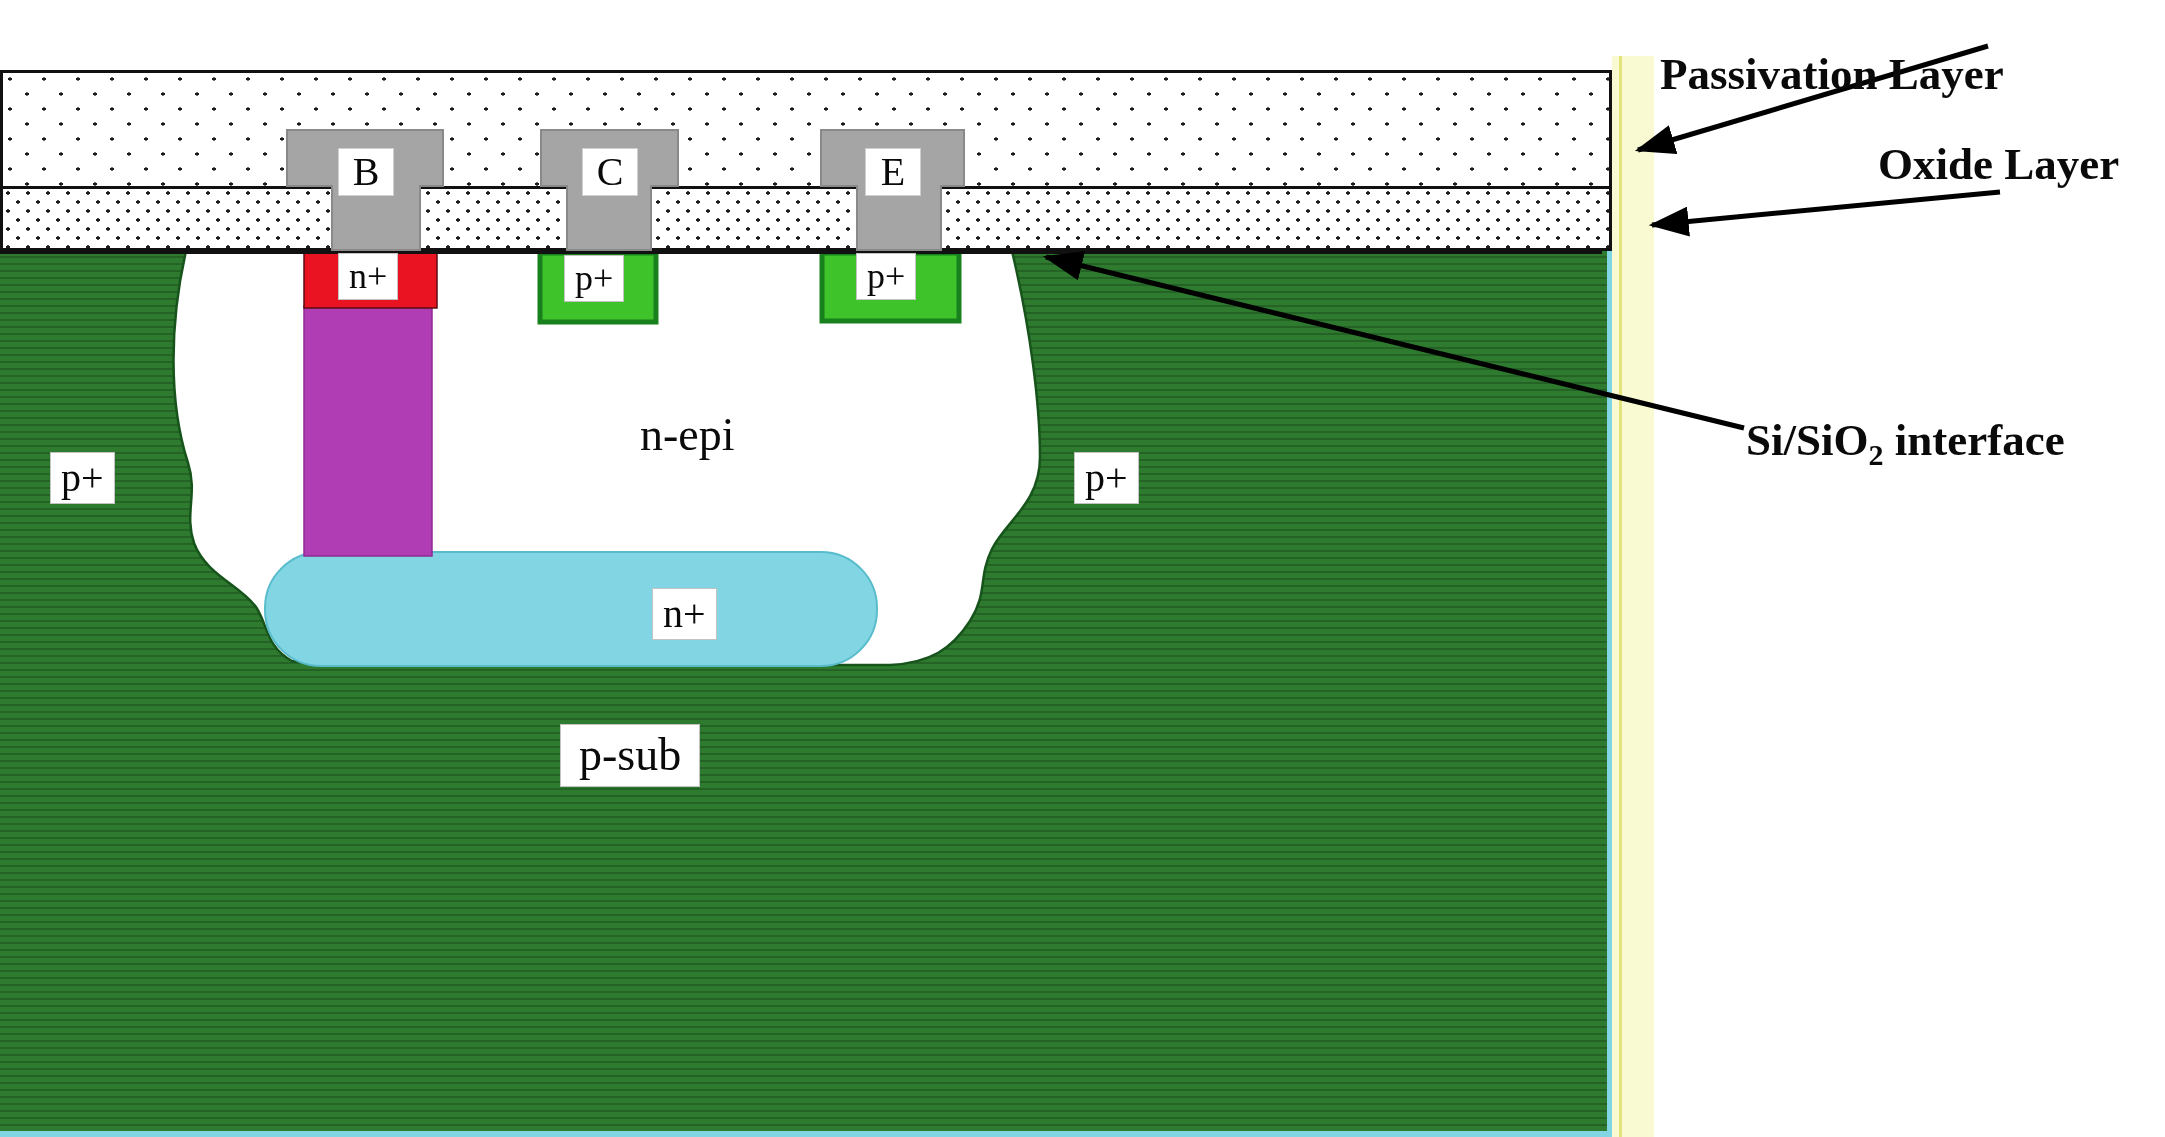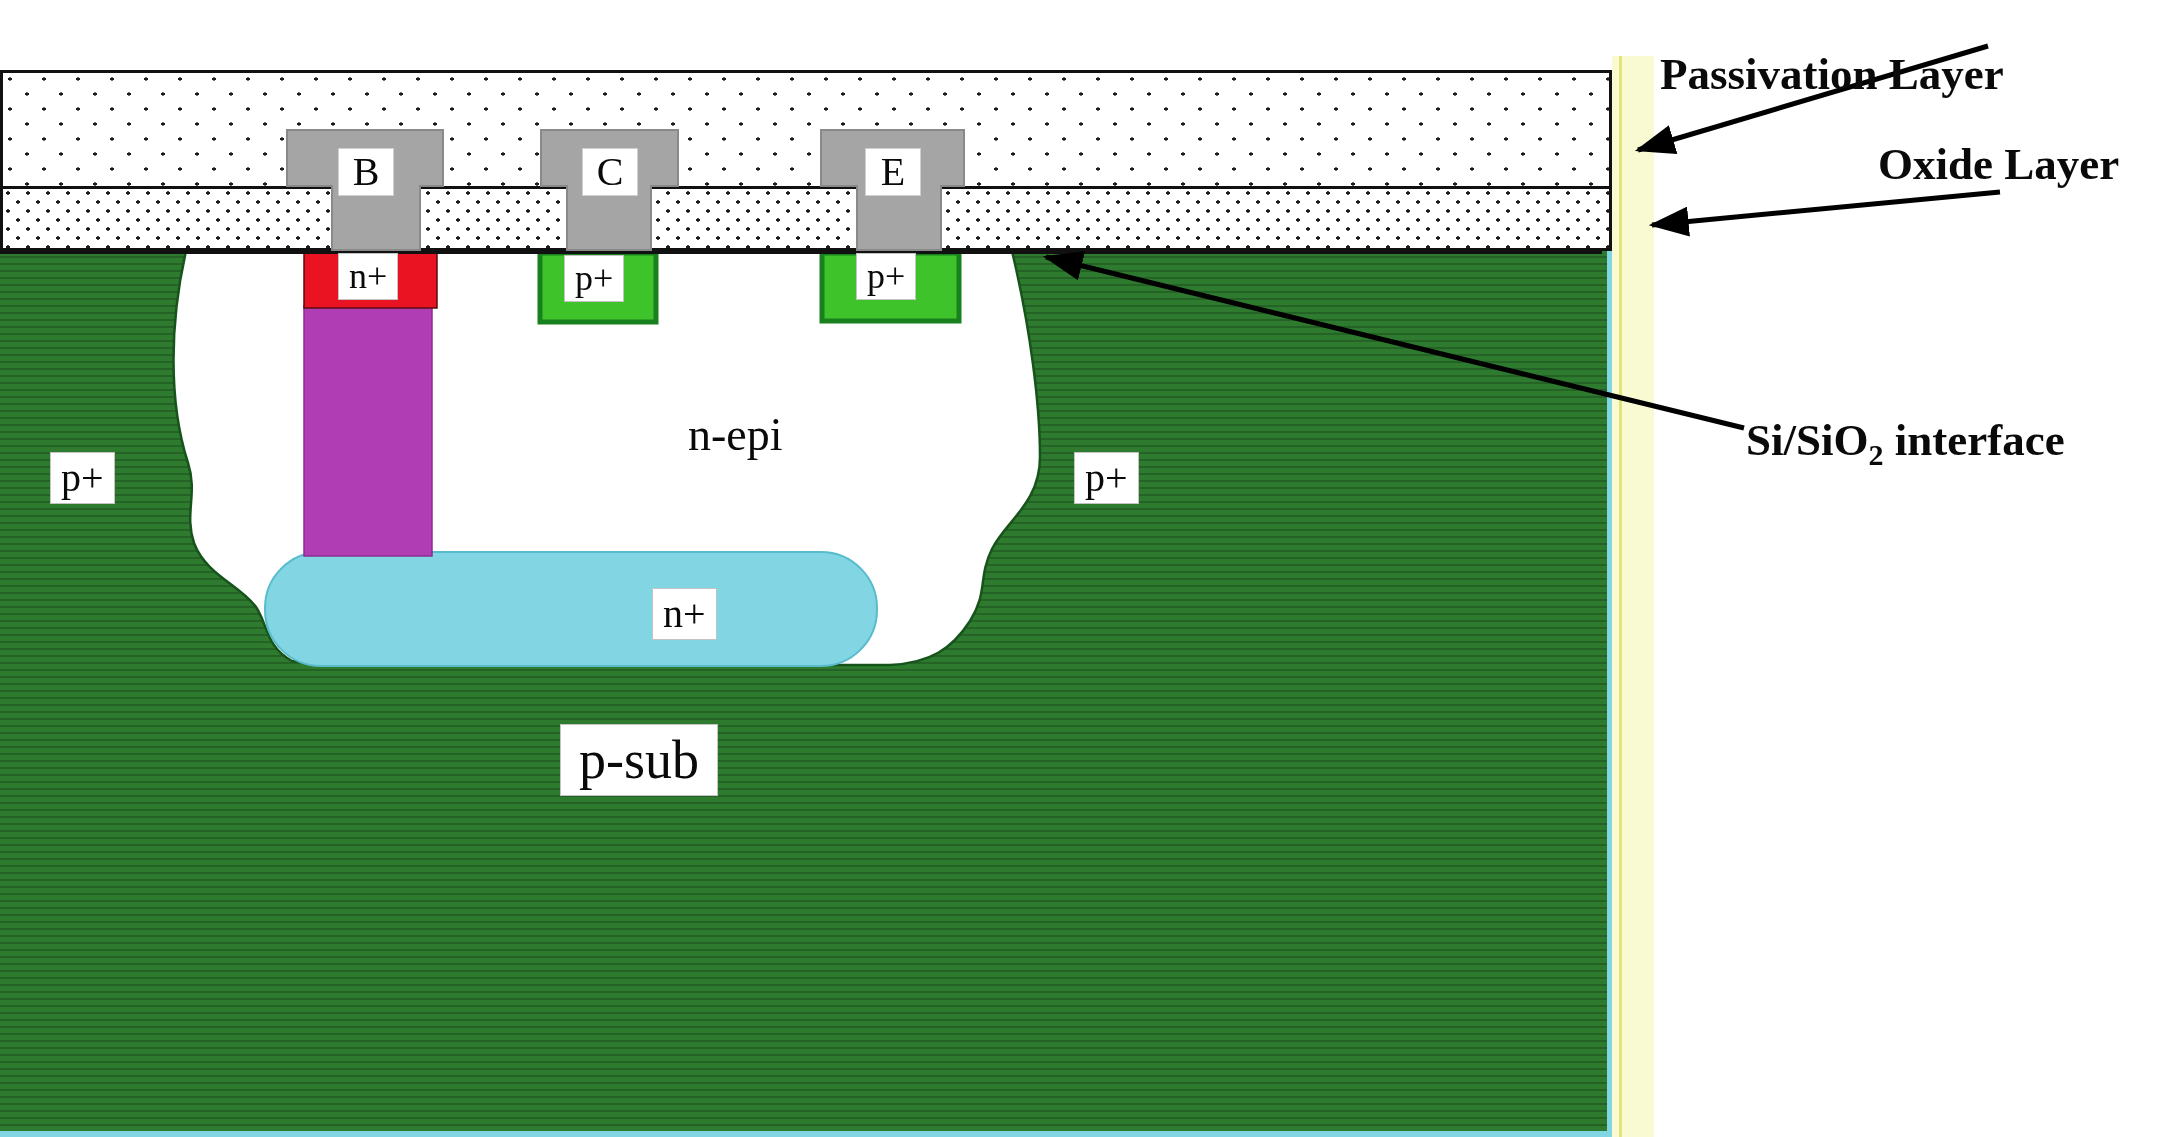--- a/index.html
+++ b/index.html
@@ -61,21 +61,21 @@
     width:54px; height:46px; line-height:46px; text-align:center;
     font-size:40px;
   }
 
   
   .tag {
     position:absolute; z-index:3; background:#ffffff; border:1px solid #c3c3c3;
     font-size:36px; line-height:1.15; padding:2px 10px; white-space:nowrap;
   }
   .tag.big { font-size:40px; }
-  .tag.huge { font-size:54px; padding:4px 18px; }
+  .tag.huge { font-size:46px; padding:4px 18px; }
   .plain-label {
     position:absolute; z-index:3; font-size:46px; white-space:nowrap;
   }
 
   
   .ystrip {
     position:absolute; left:1612px; top:56px; width:42px; height:1081px;
     background:var(--strip-yellow,#fafad2); z-index:1;
   }
   .ystrip::before {
@@ -134,21 +134,21 @@
 
   <div class="contact" style="left:820px; top:129px; width:145px; height:58px;"></div>
   <div class="contact stem" style="left:856px; top:185px; width:86px; height:66px;"></div>
   <div class="contact-label" style="left:865px; top:148px;">E</div>
 
   <div class="tag" style="left:338px; top:253px;">n+</div>
   <div class="tag" style="left:564px; top:255px;">p+</div>
   <div class="tag" style="left:856px; top:253px;">p+</div>
   <div class="tag big" style="left:50px; top:452px;">p+</div>
   <div class="tag big" style="left:1074px; top:452px;">p+</div>
-  <div class="plain-label" style="left:688px; top:408px;">n-epi</div>
+  <div class="plain-label" style="left:640px; top:408px;">n-epi</div>
   <div class="tag big" style="left:652px; top:588px;">n+</div>
   <div class="tag huge" style="left:560px; top:724px;">p-sub</div>
 
   <div class="ystrip"></div>
 
   <div class="ann" style="left:1660px; top:0px;margin-top:48px;">Passivation Layer</div>
   <div class="ann" style="left:1856px; top:138px;margin-left:22px;">Oxide Layer</div>
   <div class="ann" style="left:1746px; top:414px;"><span>Si/SiO</span><sub>2</sub><span> interface</span></div>
 
   <svg class="arrows" width="2165" height="1137" viewBox="0 0 2165 1137">

